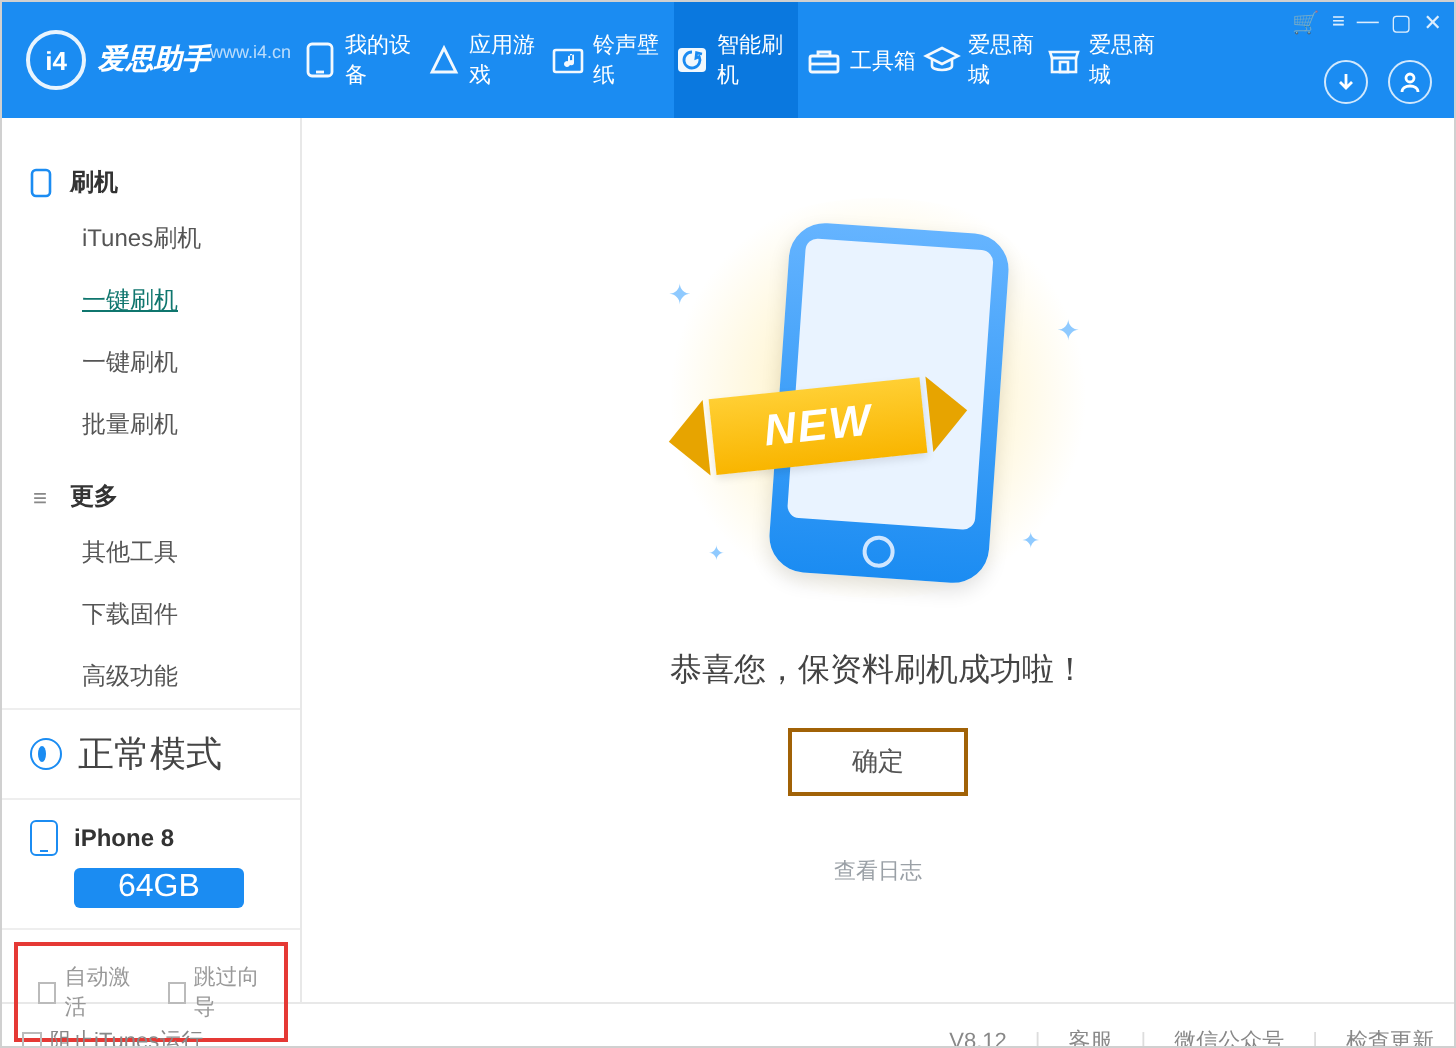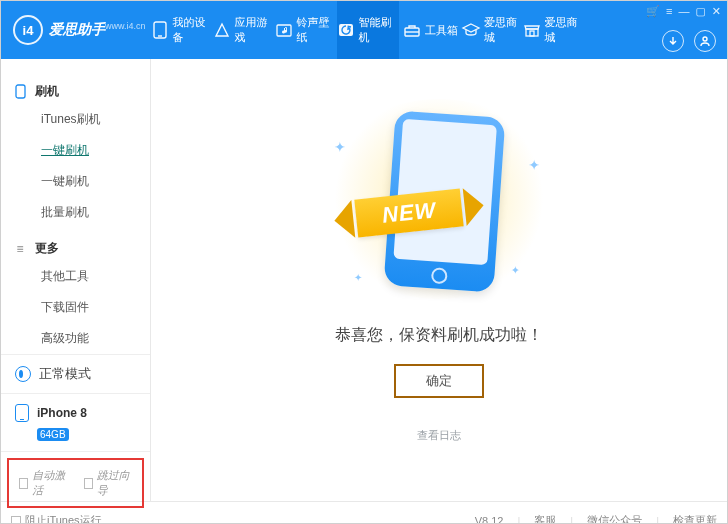--- a/index.html
+++ b/index.html
@@ -31,31 +31,31 @@
 
   
   .sidebar { width: 150px; border-right: 1px solid #e8e8e8; display: flex; flex-direction: column; font-size: 12px; color: #555; }
   .side-section { padding: 20px 0 0 0; }
   .side-group-hd { display: flex; align-items: center; gap: 8px; padding: 4px 12px; font-weight: bold; color: #333; }
   .side-group-hd .hd-icon { width: 14px; display:flex; justify-content:center; }
   .side-sub { padding: 7px 0 7px 40px; cursor: pointer; color: #555; }
   .side-sub.active { color: #0f766e; text-decoration: underline; }
 
   .side-bottom { margin-top: auto; border-top: 1px solid #eee; }
-  .mode-row { display: flex; align-items: center; gap: 8px; padding: 10px 14px; border-bottom: 1px solid #eee; font-size: 13px; color:#444; }
+  .mode-row { display: flex; align-items: center; gap: 8px; padding: 10px 14px; border-bottom: 1px solid #eee; font-size: 18px; color:#444; }
   .mode-row .dot { width: 16px; height: 16px; border: 1.5px solid #1b8cf2; border-radius: 50%; position: relative; }
   .mode-row .dot.normal::after { content:""; position:absolute; inset:3px 7px 3px 3px; border-radius:50%; background:#1b8cf2; transform:translateX(0); }
   .device-row { padding: 10px 14px; border-bottom: 1px solid #eee; }
   .device-row .dev-name { display:flex; align-items:center; gap:8px; font-size:12px; color:#333; font-weight:bold; }
   .device-row .dev-icon { width:14px; height:18px; border:1.5px solid #1b8cf2; border-radius:3px; position:relative; }
   .device-row .dev-icon::after{ content:""; position:absolute; bottom:1px; left:50%; transform:translateX(-50%); width:4px; height:1.5px; background:#1b8cf2; }
-  .badge { display:inline-block; margin-top:6px; margin-left:22px; padding:1px 3px; font-size:10px; background:#1b8cf2; color:#fff; border-radius:3px; }
+  .badge { display:inline-block; margin-top:6px; margin-left:22px; padding:1px 22px; font-size:16px; background:#1b8cf2; color:#fff; border-radius:3px; }
 
   .checkbox-row { padding: 10px 12px; display:flex; gap: 16px; font-size:11px; color:#999; }
-  .checkbox-row.highlight { border: 2px solid #e53935; margin: 6px; padding: 8px 10px; font-style: italic; }
+  .checkbox-row.highlight { border: 2px solid #e53935; margin: 6px; padding: 8px 10px; }
   .cb { display:flex; align-items:center; gap:4px; cursor:pointer; }
   .cb-box { width:11px; height:11px; border:1px solid #bbb; }
 
   
   .main { flex:1; background:#fff; display:flex; flex-direction:column; align-items:center; padding-top: 40px; }
   .illus { width: 250px; height: 200px; position:relative; }
   .glow { position:absolute; inset:0; border-radius:50%; background: radial-gradient(circle at center, rgba(255,225,120,.6) 0%, rgba(255,240,200,0) 65%); }
   .phone { position:absolute; left:50%; top:15px; transform:translateX(-45%) rotate(4deg); width:110px; height:175px; background:linear-gradient(180deg,#65b4ff,#1b8cf2); border-radius:18px; padding:8px; box-shadow: 0 4px 10px rgba(0,0,0,.12); }
   .phone-screen { width:100%; height:140px; background:#e9f3ff; border-radius:6px; }
   .phone-btn { width:16px; height:16px; border:2px solid #cfe6ff; border-radius:50%; margin:6px auto 0; }

